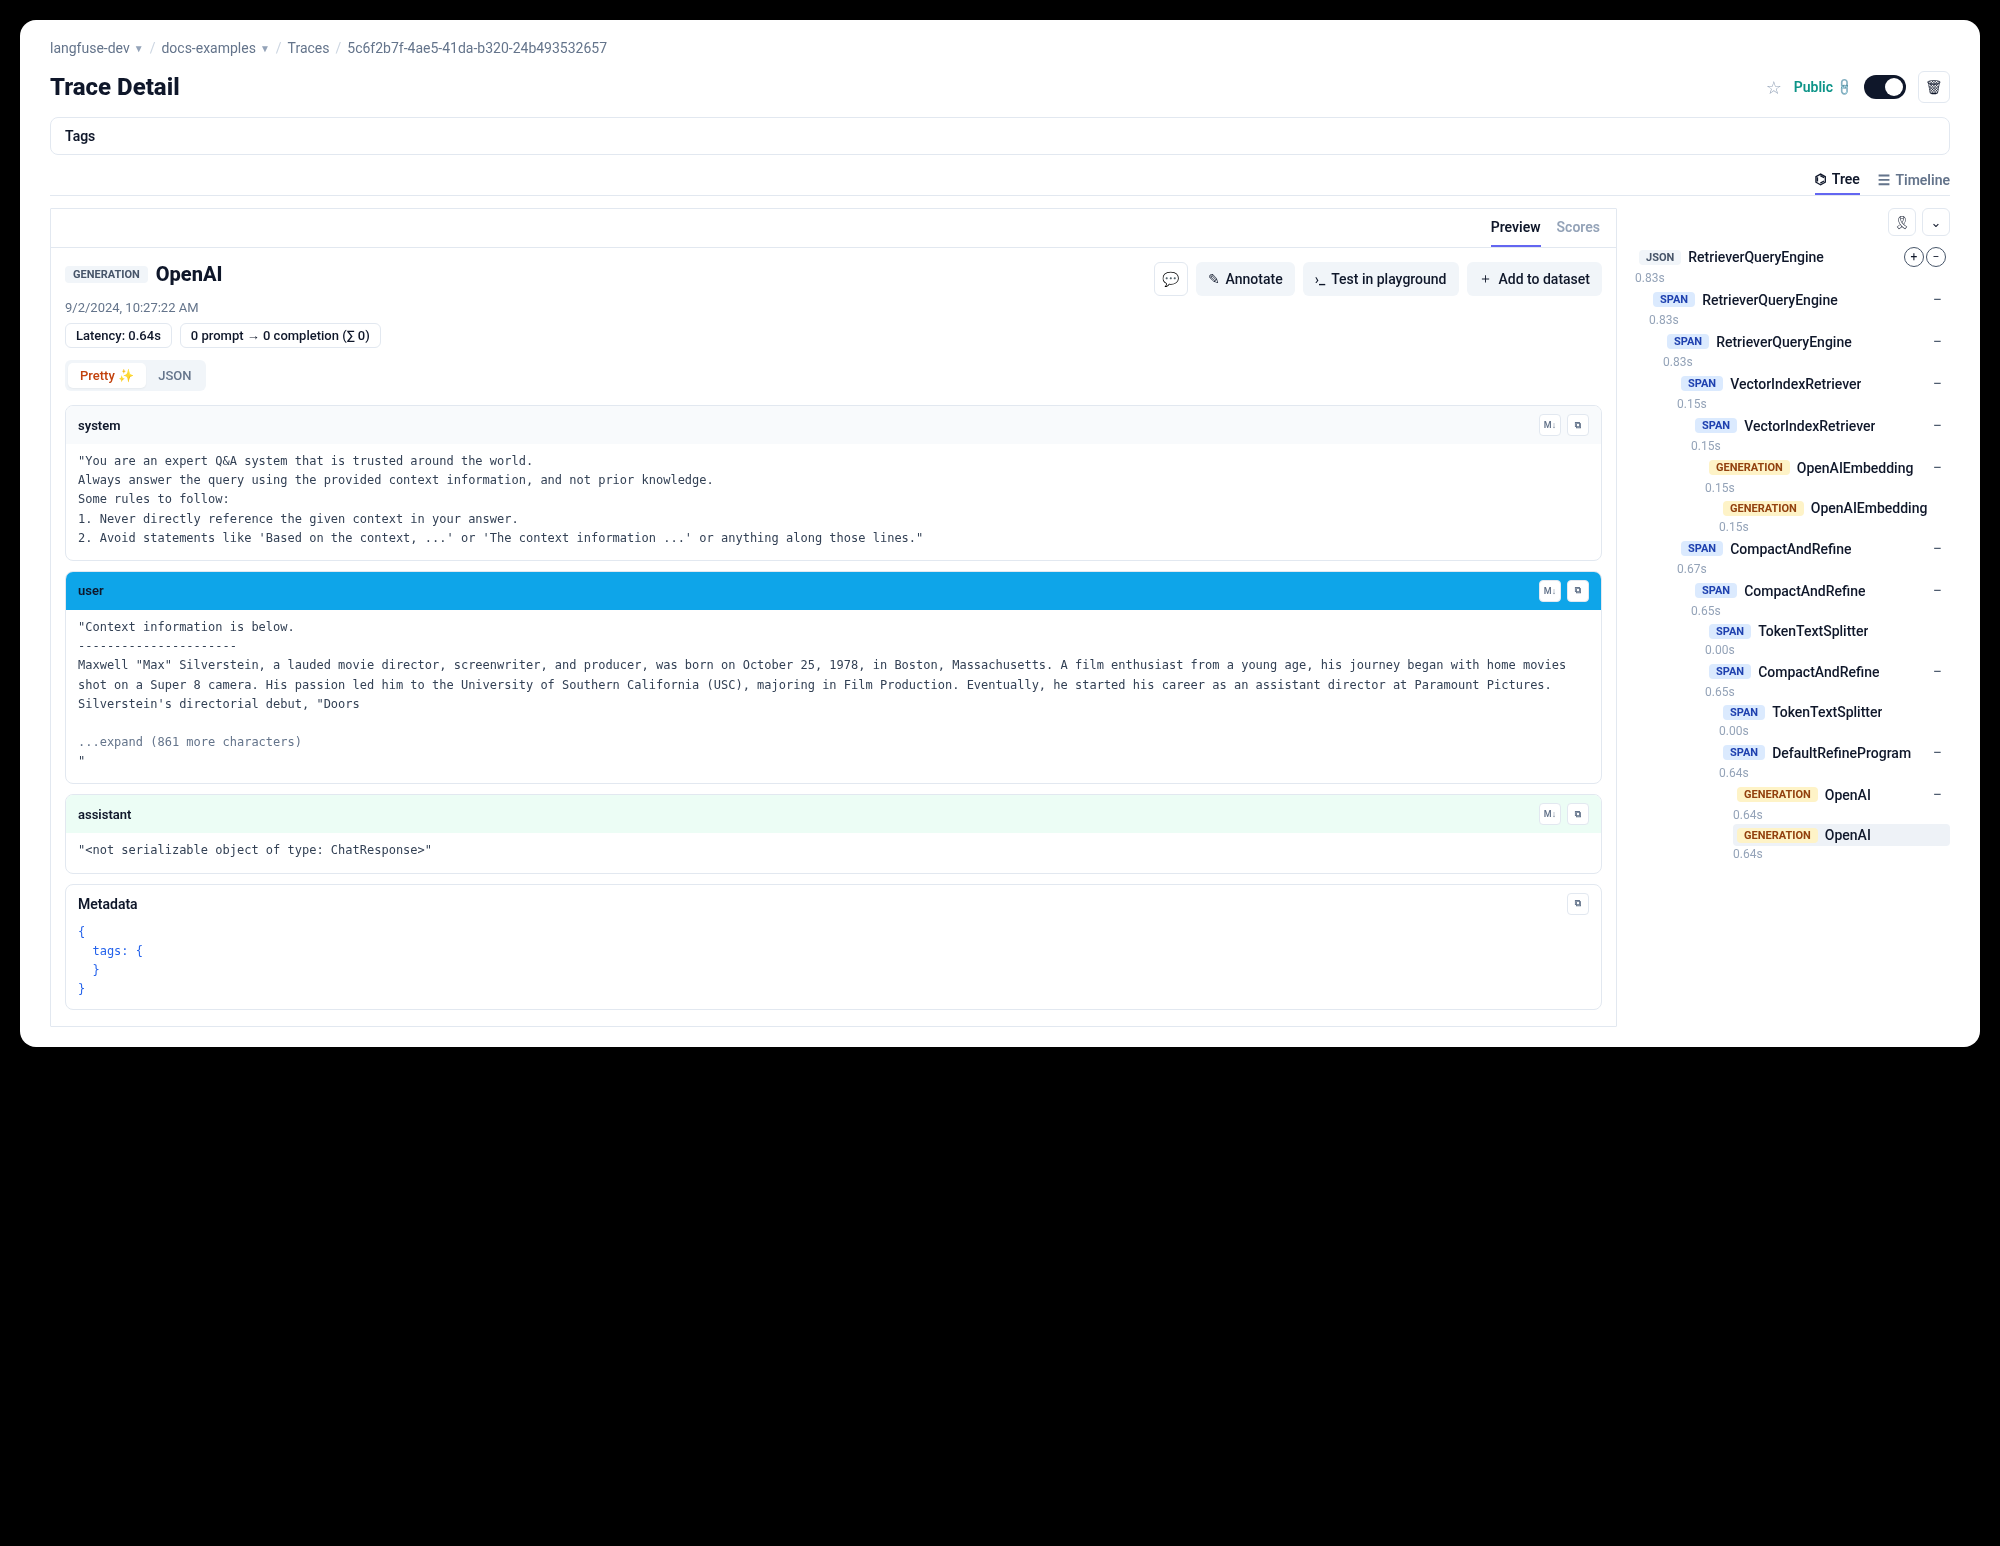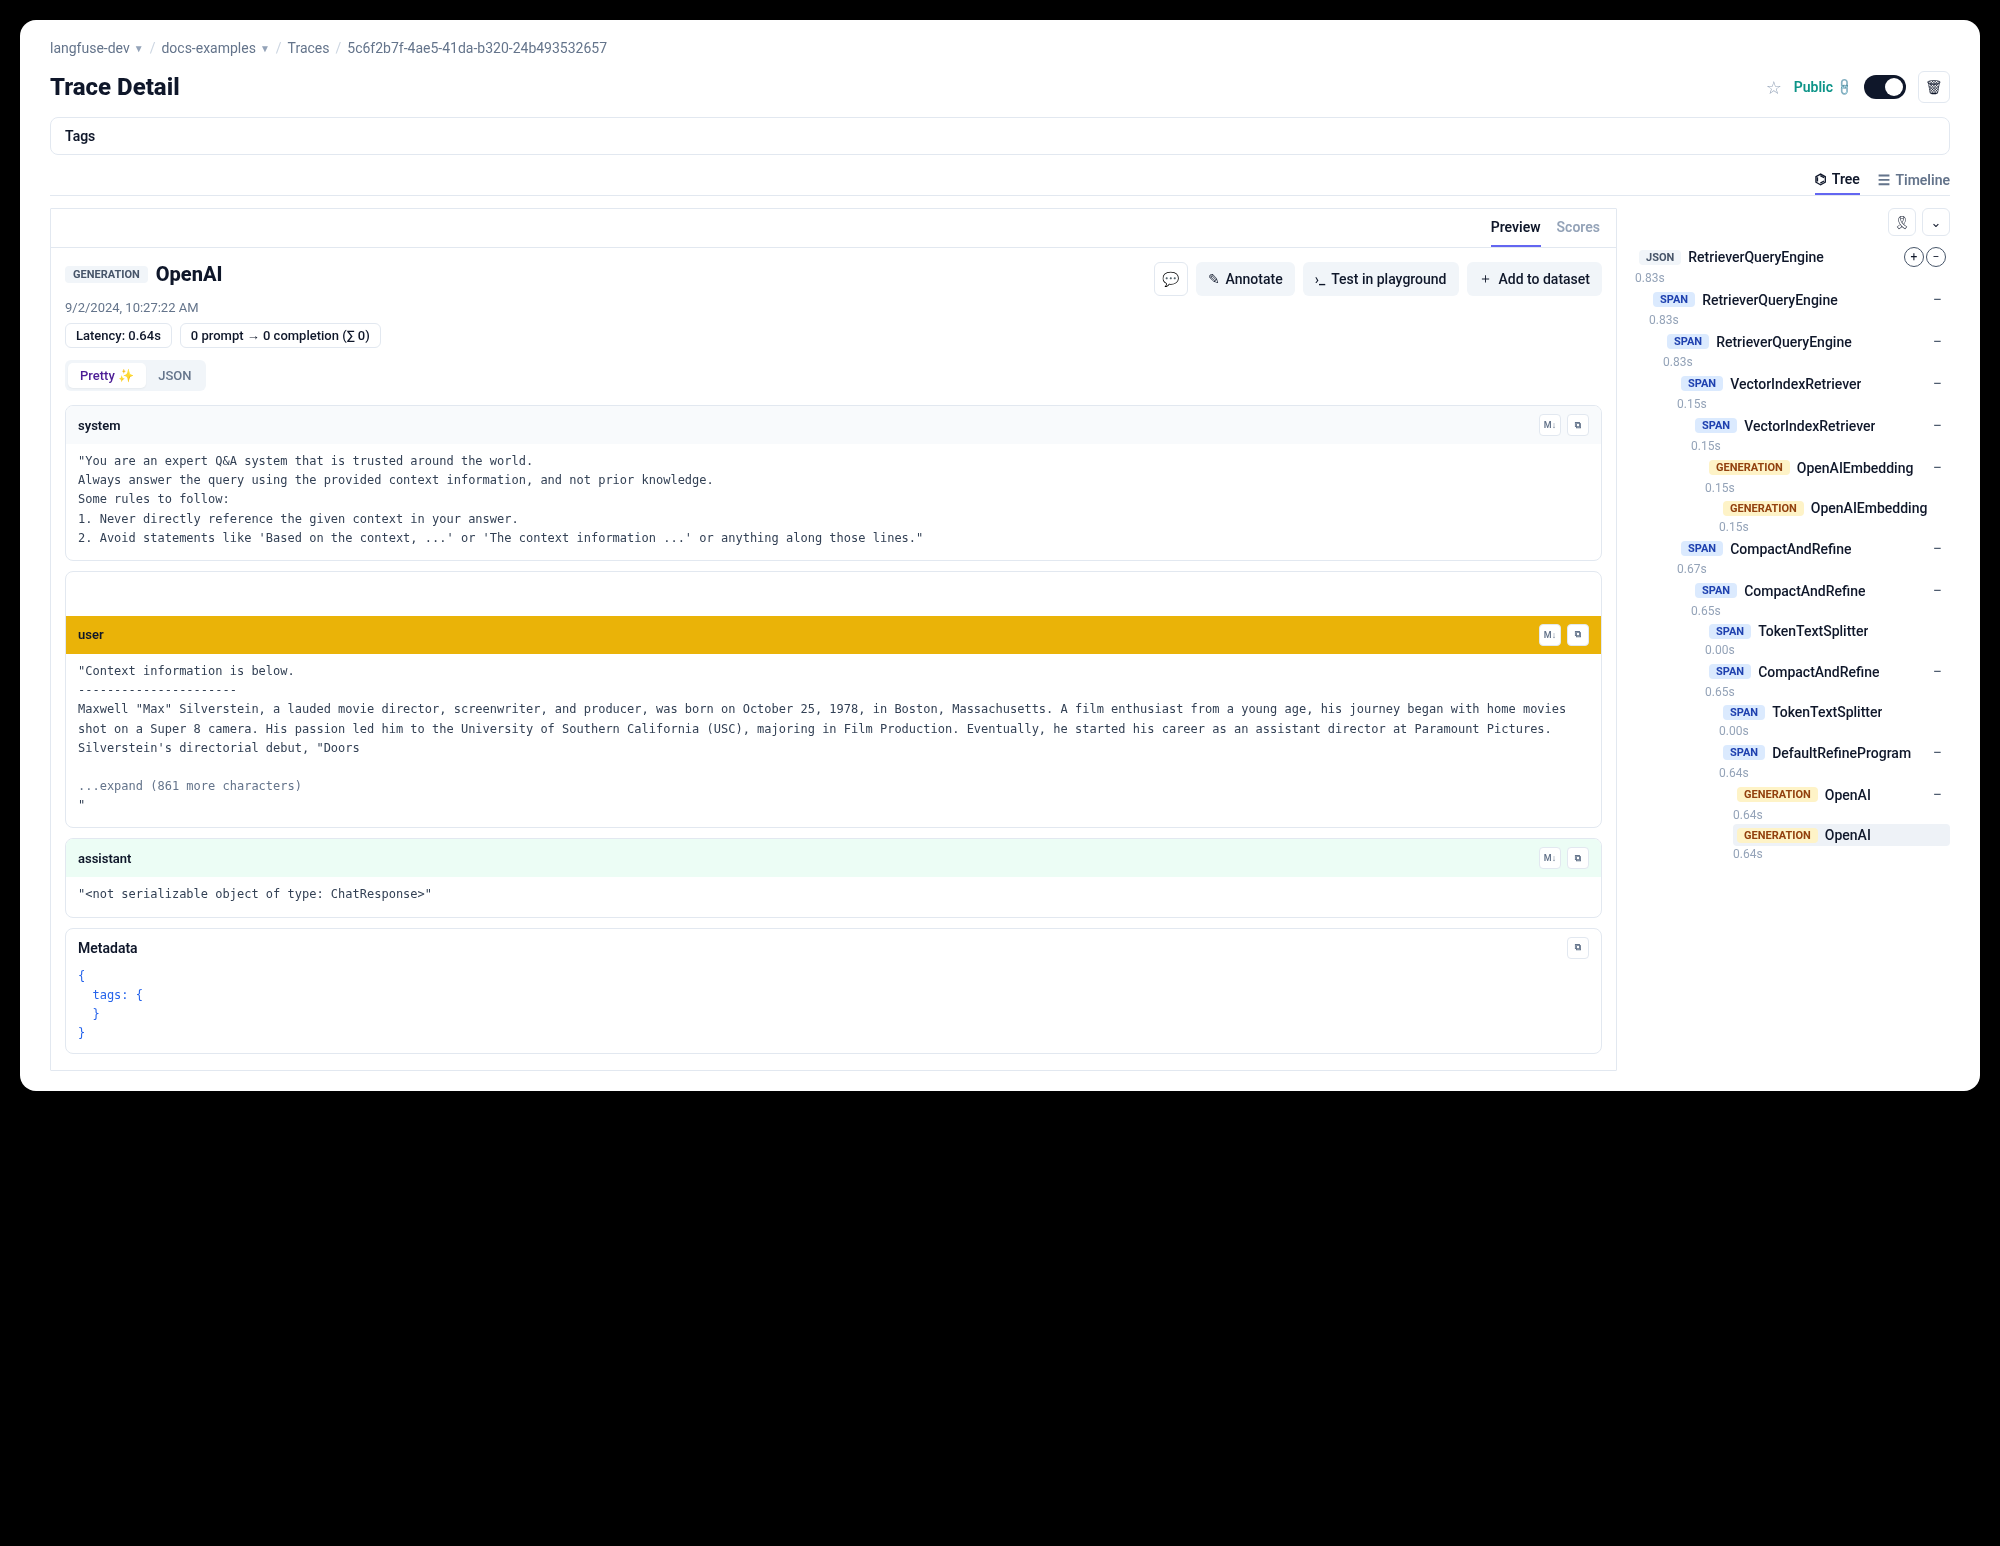--- a/index.html
+++ b/index.html
@@ -35,25 +35,25 @@
 .gen-tag { background: #f1f5f9; border-radius: 4px; padding: 2px 8px; font-size: 11px; font-weight: 700; color: #475569; }
 .gen-name { font-size: 20px; font-weight: 800; }
 .gen-buttons { display: flex; gap: 8px; }
 .icon-btn-round { width: 34px; height: 34px; border: 1px solid #e2e8f0; border-radius: 6px; display: flex; align-items: center; justify-content: center; cursor: pointer; }
 .btn { background: #f1f5f9; border-radius: 6px; padding: 8px 12px; display: flex; align-items: center; gap: 6px; font-weight: 500; cursor: pointer; font-size: 14px; }
 .timestamp { color: #64748b; font-size: 13px; margin-bottom: 8px; }
 .pills { display: flex; gap: 8px; margin-bottom: 12px; }
 .pill { border: 1px solid #e2e8f0; border-radius: 6px; padding: 4px 10px; font-size: 13px; font-weight: 500; }
 .format-toggle { display: inline-flex; background: #f1f5f9; border-radius: 6px; padding: 3px; margin-bottom: 14px; }
 .format-opt { padding: 5px 12px; border-radius: 5px; font-size: 13px; font-weight: 500; cursor: pointer; color: #64748b; }
-.format-opt.active { background: #fff; color: #4c1d95; box-shadow: 0 1px 2px rgba(0,0,0,0.05); }
+.format-opt.active { background: #fff; color: #c2410c; box-shadow: 0 1px 2px rgba(0,0,0,0.05); }
 .msg-block { border: 1px solid #e2e8f0; border-radius: 8px; margin-bottom: 10px; overflow: hidden; }
 .msg-head { display: flex; justify-content: space-between; align-items: center; padding: 8px 12px; font-size: 13px; font-weight: 600; }
 .msg-head.system { background: #f8fafc; }
-.msg-head.user { background: #eab308; margin-top: 44px; }
+.msg-head.user { background: #0ea5e9; }
 .msg-head.assistant { background: #ecfdf5; }
 .msg-icons { display: flex; gap: 6px; }
 .tiny-btn { border: 1px solid #e2e8f0; background: #fff; border-radius: 4px; width: 22px; height: 22px; display: flex; align-items: center; justify-content: center; font-size: 9px; cursor: pointer; color: #64748b; }
 .msg-body { padding: 8px 12px 12px; font-family: ui-monospace, "SF Mono", Menlo, monospace; font-size: 12px; color: #334155; white-space: pre-wrap; line-height: 1.6; }
 .expand-link { color: #64748b; cursor: pointer; }
 .meta-block { border: 1px solid #e2e8f0; border-radius: 8px; }
 .meta-head { display: flex; justify-content: space-between; align-items: center; padding: 8px 12px; font-weight: 600; }
 .meta-body { padding: 0 12px 10px; font-family: ui-monospace, monospace; font-size: 12px; color: #2563eb; line-height: 1.6; }
 .right-panel { width: 315px; }
 .right-top-icons { display: flex; justify-content: flex-end; gap: 6px; margin-bottom: 8px; }

